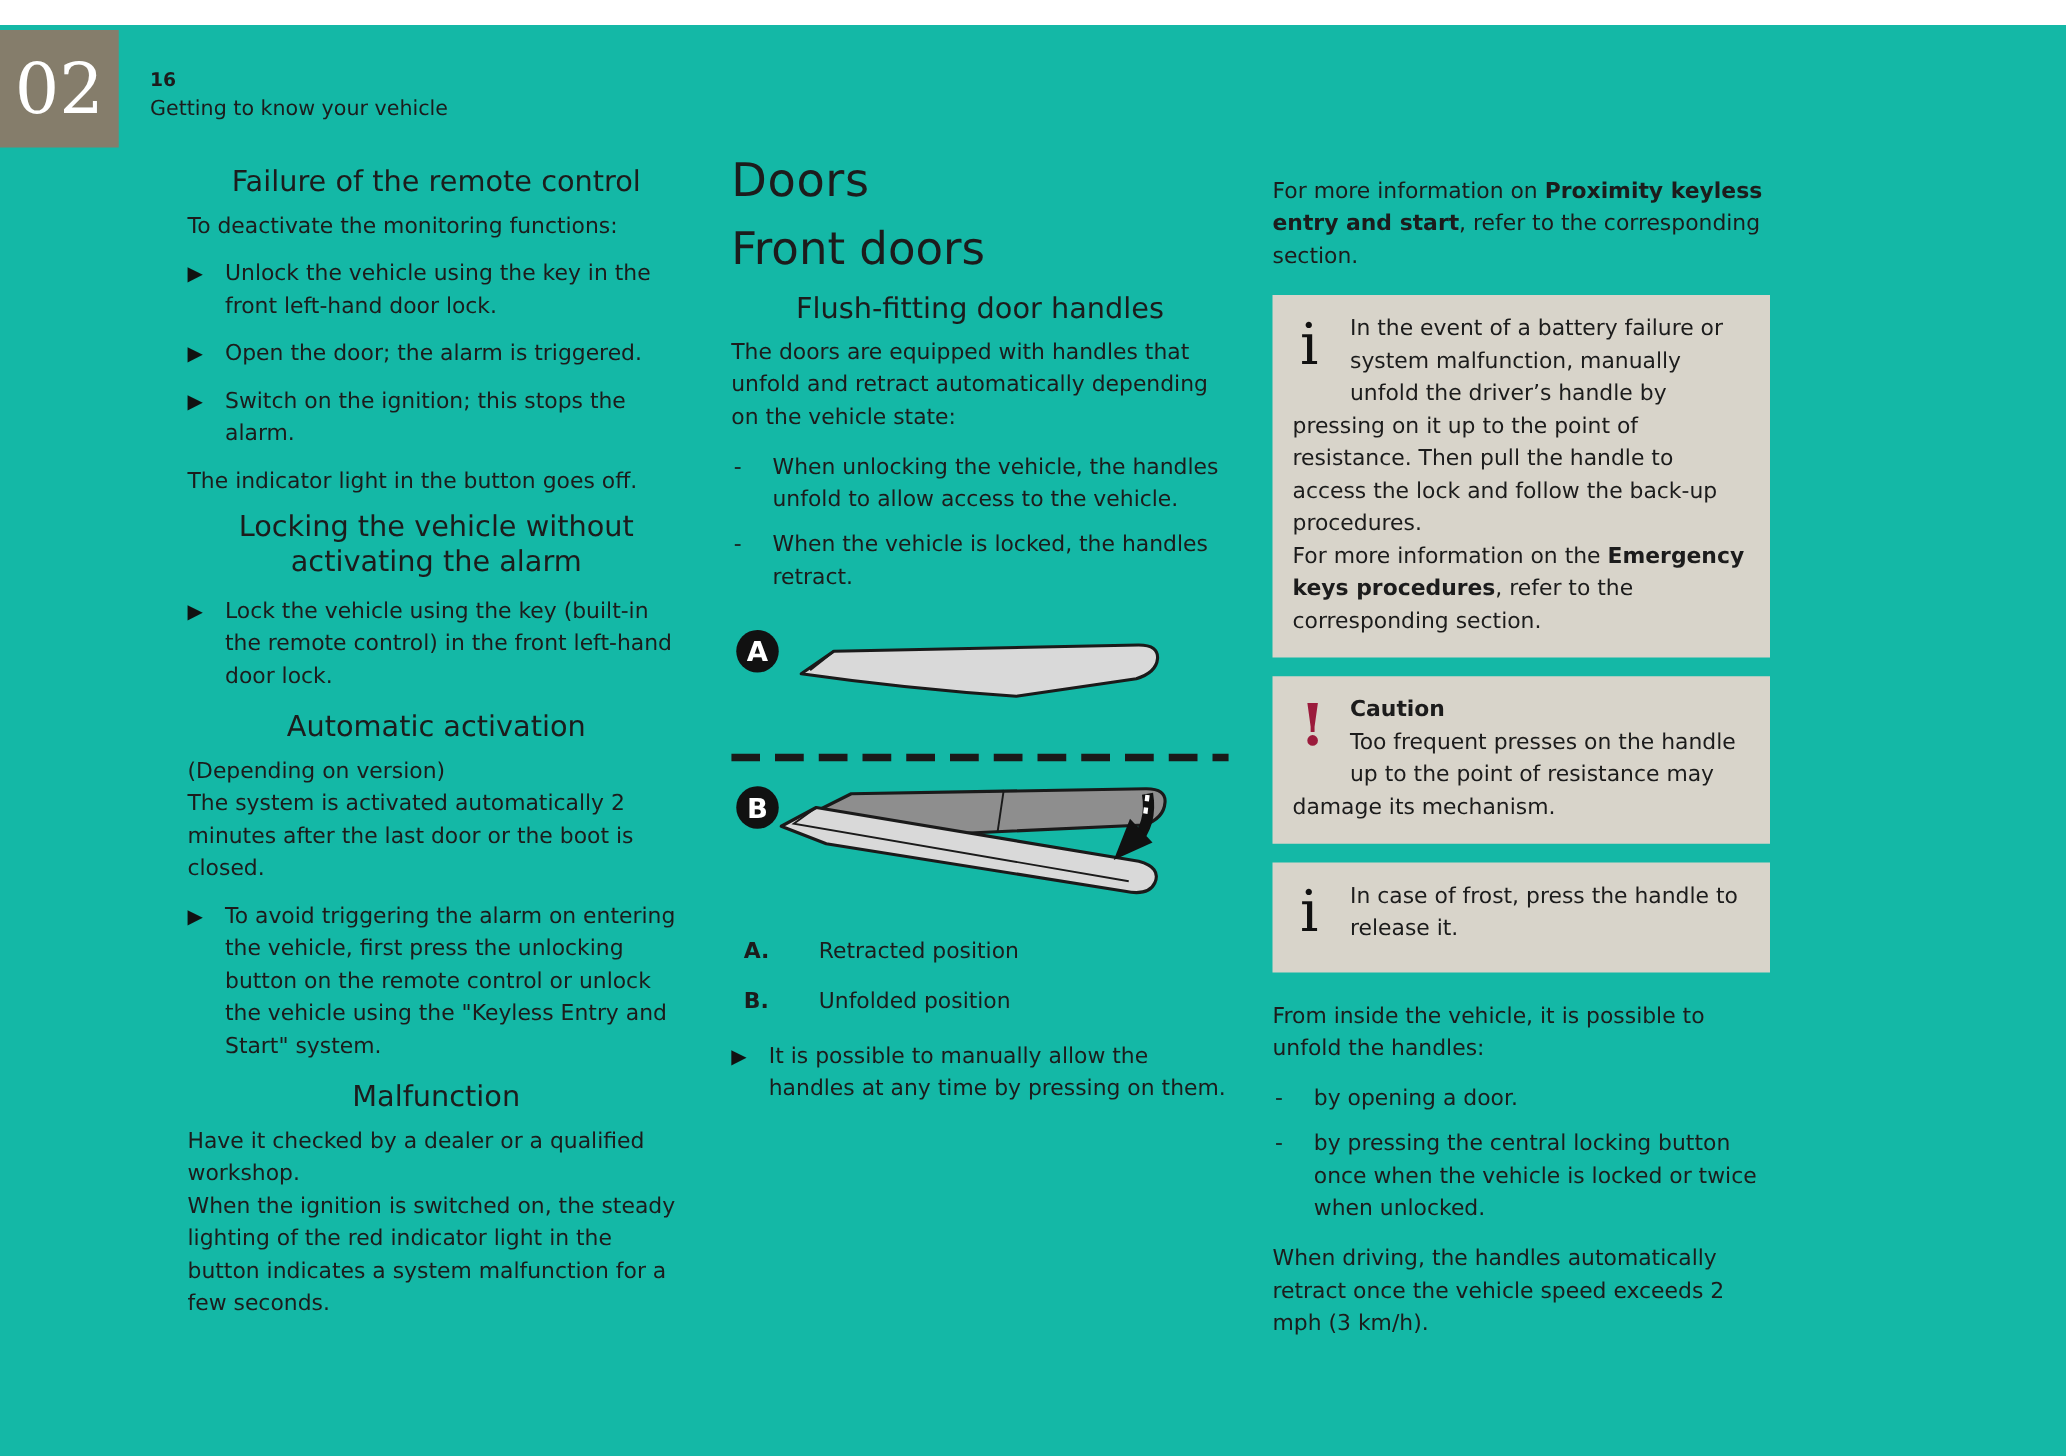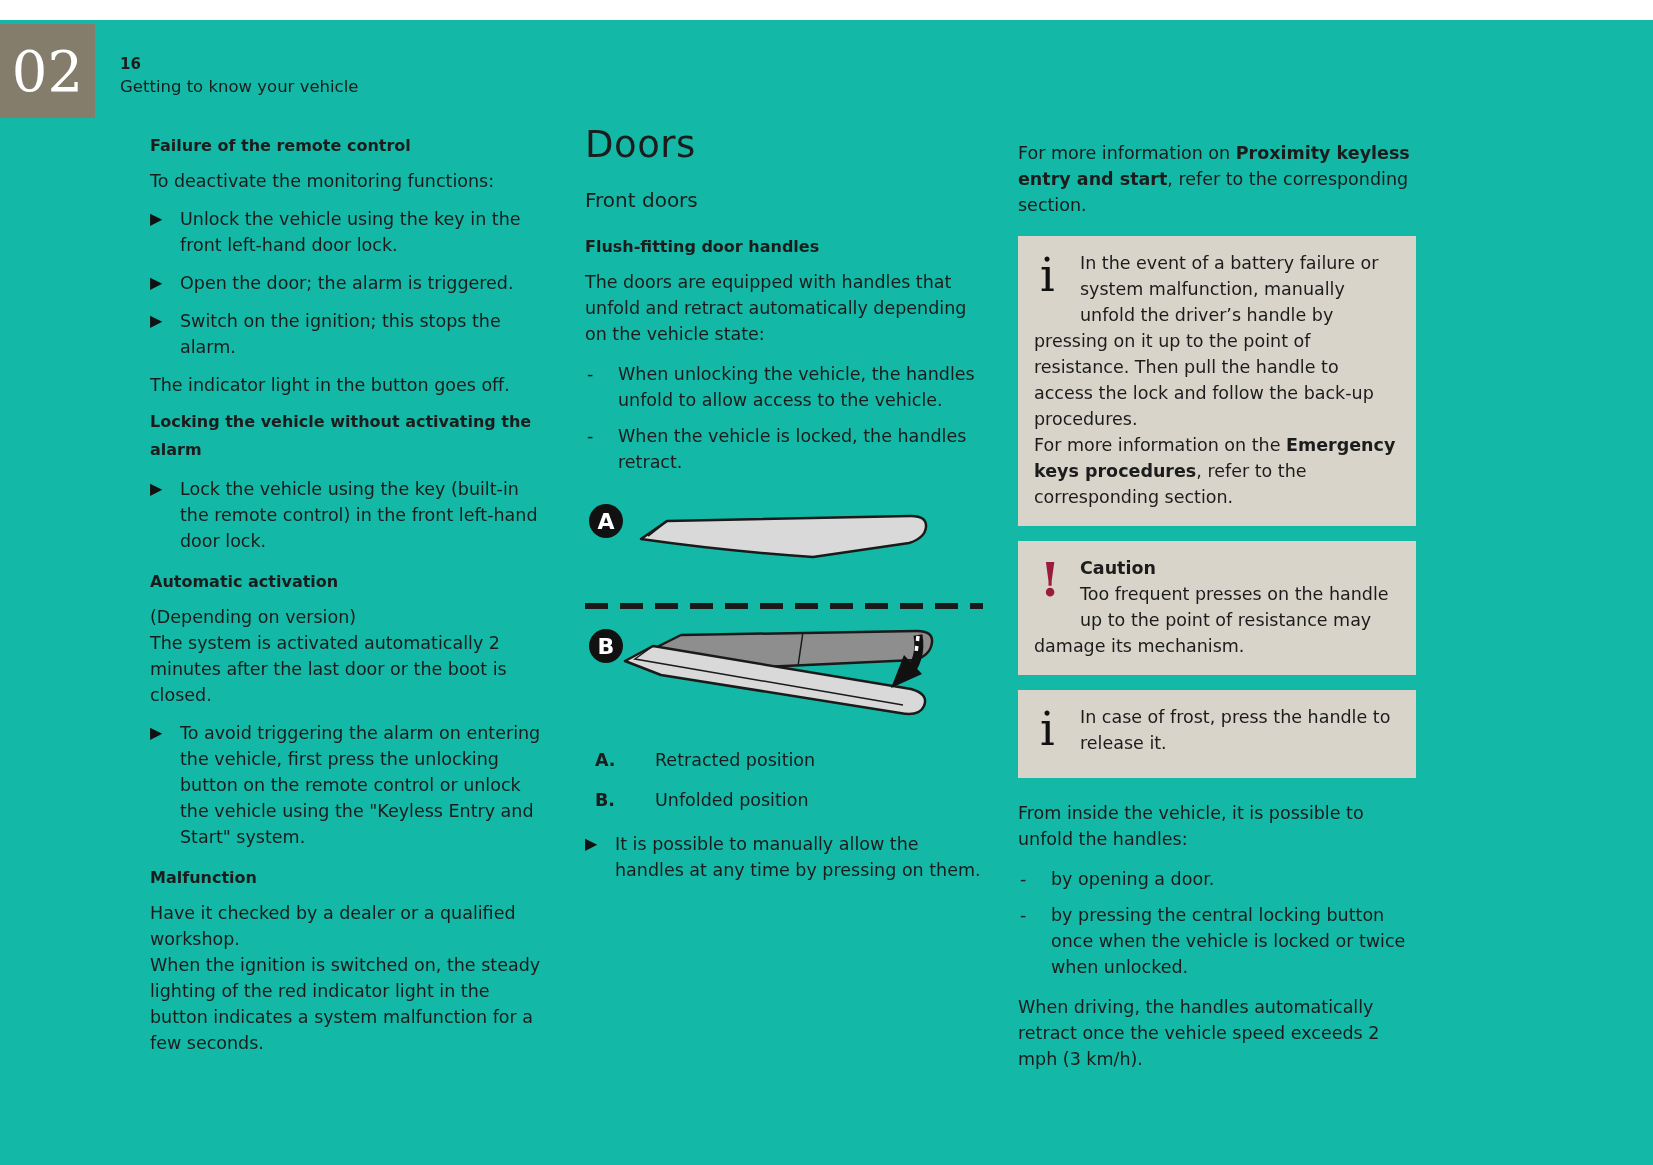--- a/index.html
+++ b/index.html
@@ -20,22 +20,22 @@
   .section-title { font-size: 16.5px; margin: 0; }
 
   
   .col { position: absolute; width: 398px; font-size: 17.5px; line-height: 26px; }
   .col1 { left: 150px; top: 112px; }
   .col2 { left: 585px; top: 103px; }
   .col3 { left: 1018px; top: 120px; }
 
   h1, h2, h3, p { margin: 0; }
   .h-doors { font-size: 37px; font-weight: 400; line-height: 44px; margin-bottom: 16px; letter-spacing: 0.5px; }
-  .h-sub { font-size: 20px; font-weight: 400; line-height: 34px; margin-bottom: 16px; }
-  .h3 { font-size: 16px; font-weight: bold; line-height: 28px; margin: 14px 0 8px 0; }
+  .h-sub { font-size: 36px; font-weight: 400; line-height: 34px; margin-bottom: 16px; }
+  .h3 { font-size: 23px; font-weight: normal; line-height: 28px; margin: 14px 0 8px 0; text-align: center; }
   .h3:first-child { margin-top: 0; }
   .para { margin-bottom: 10px; }
   .tight { margin-bottom: 0; }
 
   
   .abullet { display: flex; margin: 12px 0; }
   .abullet .glyph { flex: 0 0 30px; font-size: 16px; line-height: 26px; color: #111; }
   
   .dbullet { display: flex; margin: 10px 0; }
   .dbullet .glyph { flex: 0 0 33px; line-height: 26px; padding-left: 2px; }

